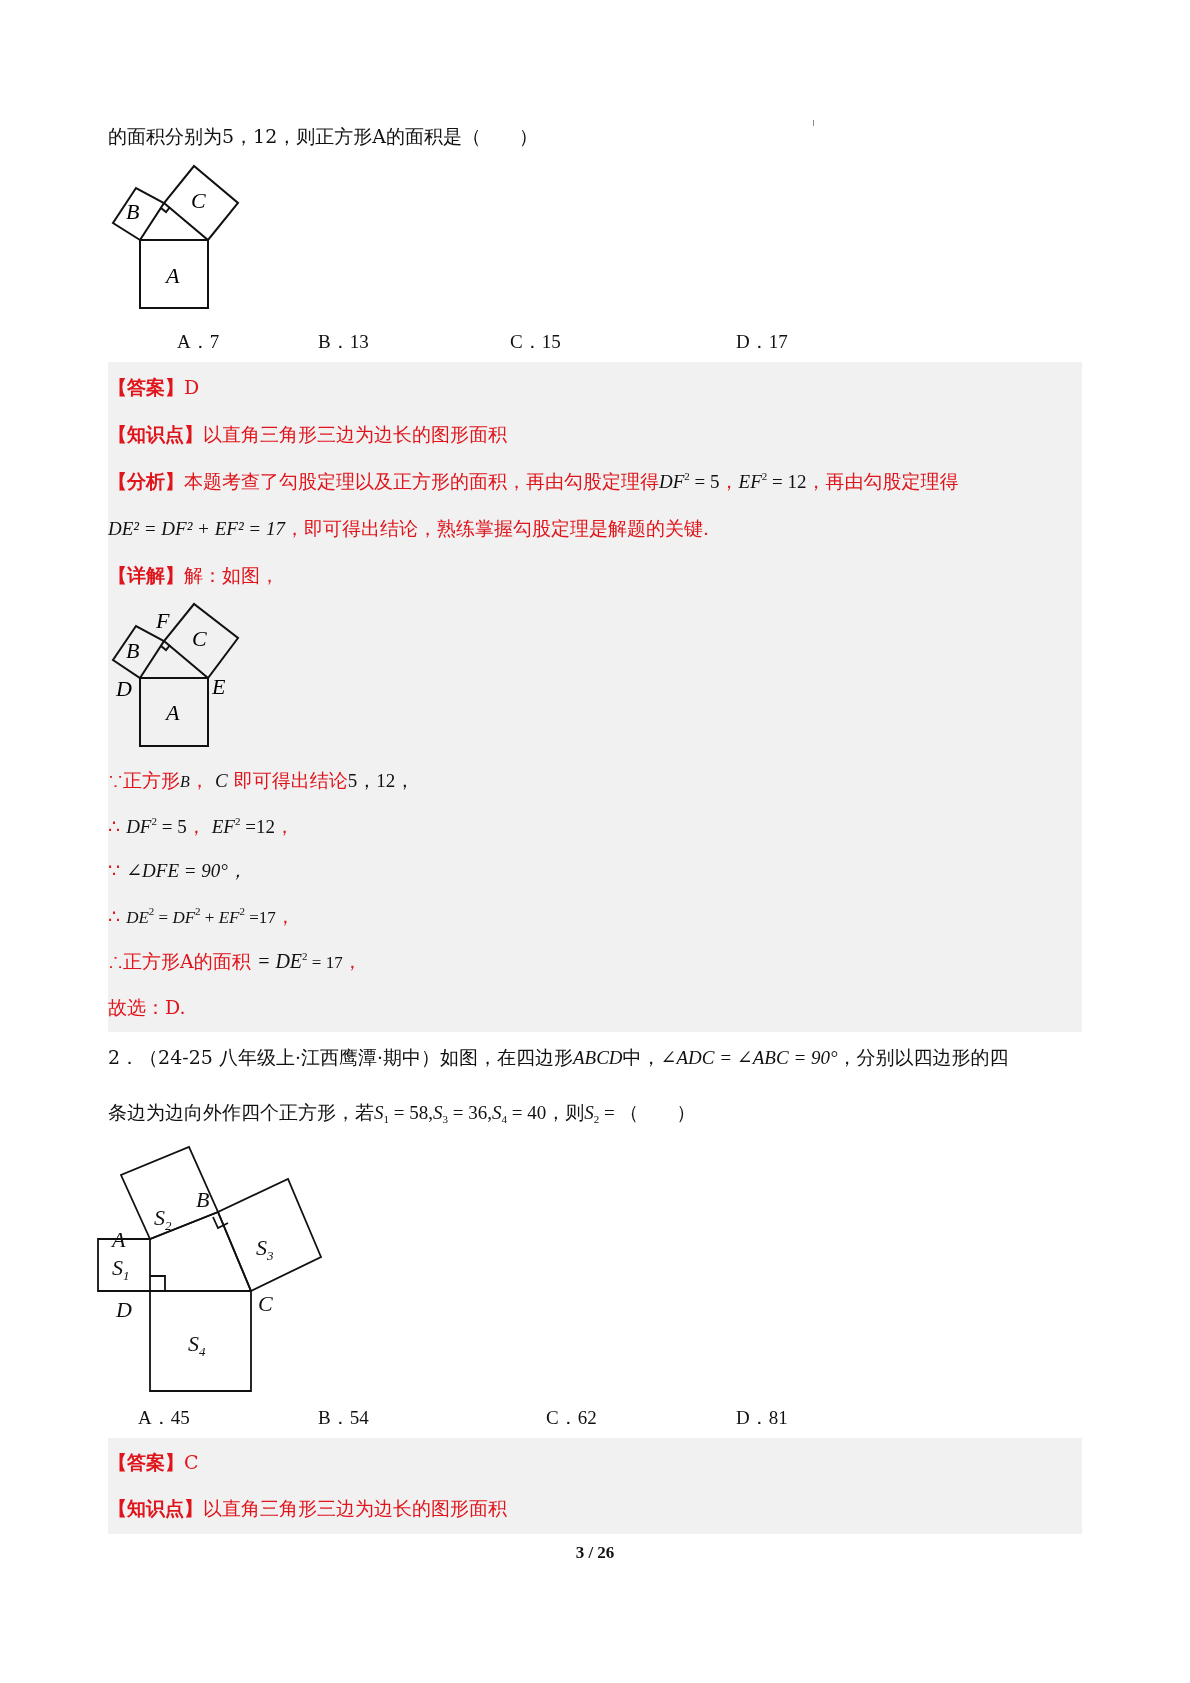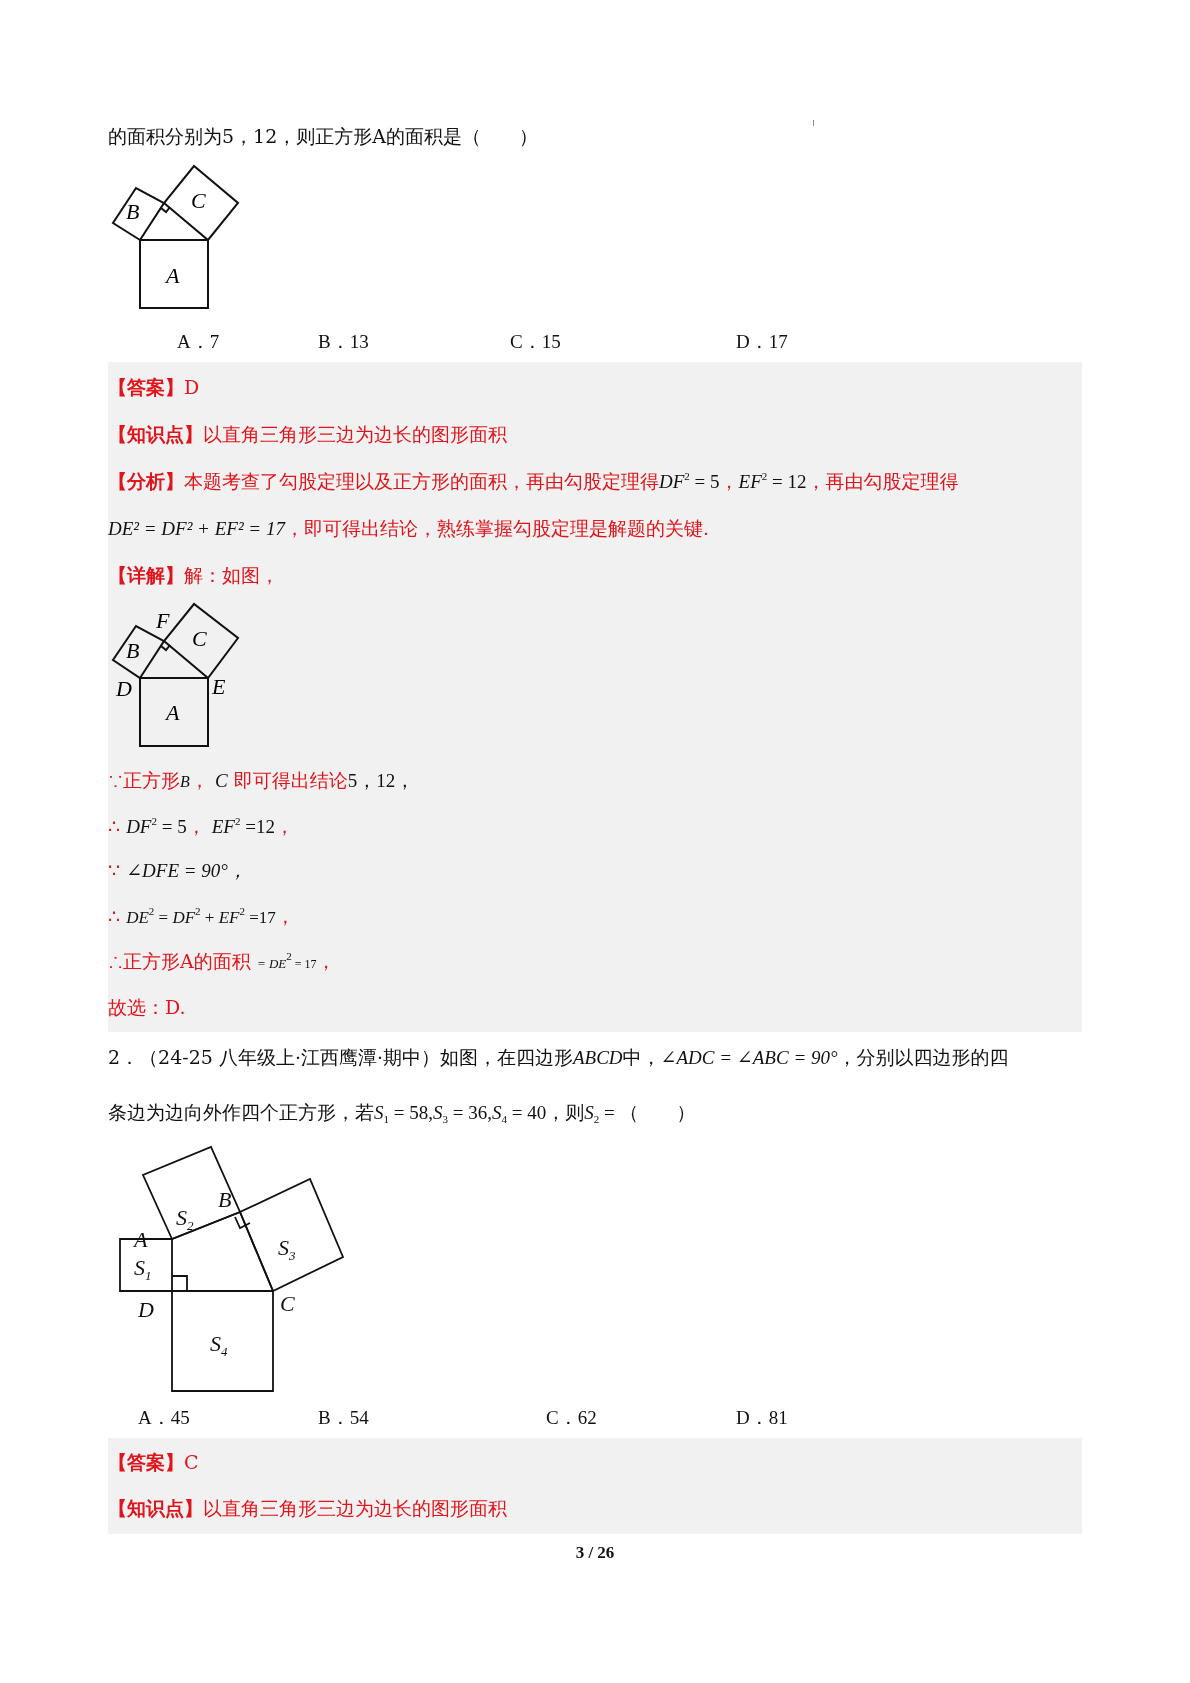--- a/index.html
+++ b/index.html
@@ -95,32 +95,32 @@
   <div class="line red" style="top:812px;">
     <span>∴</span> <span class="black math">DF</span><sup class="black num">2</sup><span class="black num"> = 5</span><span>， </span><span class="black math">EF</span><sup class="black num">2</sup><span class="black num"> =12</span><span>，</span>
   </div>
   <div class="line red" style="top:856px;">
     <span>∵</span> <span class="black math">∠DFE = 90°，</span>
   </div>
   <div class="line red" style="top:902px;">
     <span>∴</span> <span class="black math" style="font-size:17px;">DE</span><sup class="black num">2</sup><span class="black num" style="font-size:17px;"> = </span><span class="black math" style="font-size:17px;">DF</span><sup class="black num">2</sup><span class="black num" style="font-size:17px;"> + </span><span class="black math" style="font-size:17px;">EF</span><sup class="black num">2</sup><span class="black num" style="font-size:17px;"> =17</span><span>，</span>
   </div>
   <div class="line red" style="top:947px;">
-    <span>∴</span><span>正方形A的面积</span> <span class="black math" style="font-size:13px;">= DE</span><sup class="black num">2</sup><span class="black num" style="font-size:12px;"> = 17</span><span>，</span>
+    <span>∴</span><span>正方形A的面积</span> <span class="black math" style="font-size:20px;">= DE</span><sup class="black num">2</sup><span class="black num" style="font-size:17px;"> = 17</span><span>，</span>
   </div>
   <div class="line red" style="top:993px;">故选：D.</div>
 
   <div class="line black" style="top:1043px;">
     <span>2．（24-25 八年级上·江西鹰潭·期中）如图，在四边形</span><span class="math">ABCD</span><span>中，</span><span class="math">∠ADC = ∠ABC = 90°</span><span>，分别以四边形的四</span>
   </div>
   <div class="line black" style="top:1098px;">
     <span>条边为边向外作四个正方形，若</span><span class="math">S</span><sub class="num">1</sub><span class="num"> = 58,</span><span class="math">S</span><sub class="num">3</sub><span class="num"> = 36,</span><span class="math">S</span><sub class="num">4</sub><span class="num"> = 40</span><span>，则</span><span class="math">S</span><sub class="num">2</sub><span class="num"> = </span><span>（　　）</span>
   </div>
 
-  <div class="figure" style="left:118px; top:1145px;">
+  <div class="figure" style="left:96px; top:1145px;">
     <svg width="250" height="250" viewBox="0 0 250 250">
       <g fill="none" stroke="#111" stroke-width="1.8">
 
         <polygon points="2,94 54,94 54,146 2,146"></polygon>
 
         <polygon points="54,146 155,146 155,246 54,246"></polygon>
 
         <polygon points="54,94 25,30 93,2 122,67"></polygon>
 
         <polygon points="122,67 155,146 225,112 192,34"></polygon>

